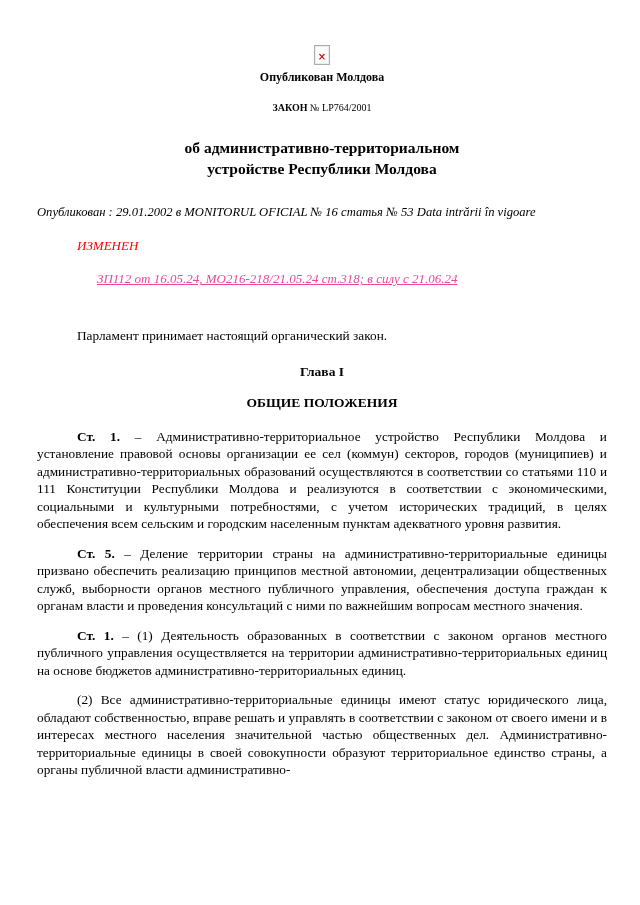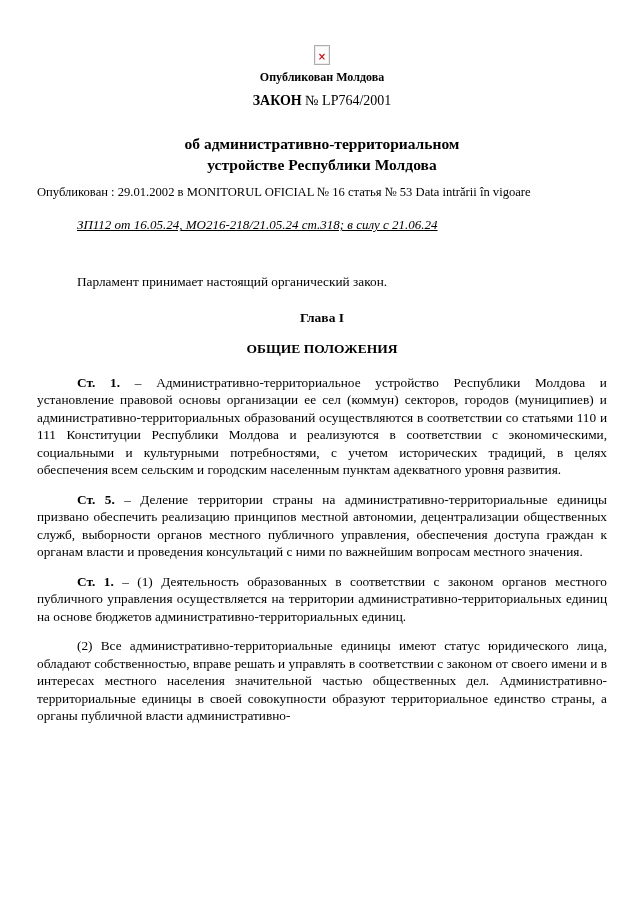--- a/index.html
+++ b/index.html
@@ -40,53 +40,55 @@
     margin-top: 5px;
     font-weight: bold;
     font-size: 12px;
   }
   .parliament {
     margin-top: 13px;
     font-size: 18px;
     letter-spacing: 1px;
   }
   .law-line {
-    margin-top: 8px;
-    font-size: 14px;
+    margin-top: 17px;
+    font-size: 10px;
   }
   .law-line b { font-weight: bold; }
   .law-date {
     margin-top: 2px;
     font-size: 14px;
   }
   .doc-title {
     margin-top: 24px;
     font-weight: bold;
     font-size: 15.5px;
     line-height: 21px;
   }
   .pub-line {
-    margin-top: 10px;
+    margin-top: 26px;
     font-size: 12.6px;
+    font-style: italic;
   }
   .amended {
     margin: 18px 0 0 40px;
     font-style: italic;
     font-size: 13px;
     color: #ff0000;
   }
   .amend-link-wrap {
     margin: 17px 0 0 40px;
     font-size: 13px;
   }
   .amend-link {
     font-style: italic;
-    color: #000000;
+    color: #ec4899;
     text-decoration: underline;
     cursor: pointer;
+    margin-left: 20px;
   }
   .intro {
     margin-top: 40px;
     font-size: 13.3px;
     line-height: 17.5px;
     text-indent: 40px;
   }
   .chapter {
     margin-top: 19px;
     font-weight: bold;
@@ -124,20 +126,21 @@
     <span>№ LP764/2001</span>
   </div>
 
   <div class="doc-title center">
     <div>об административно-территориальном</div>
     <div>устройстве Республики Молдова</div>
   </div>
 
   <div class="pub-line">Опубликован : 29.01.2002 в MONITORUL OFICIAL № 16 статья № 53 Data intrării în vigoare</div>
 
+  <div class="amended">ИЗМЕНЕН</div>
 
   <div class="amend-link-wrap">
     <a class="amend-link">ЗП112 от 16.05.24, МО216-218/21.05.24 ст.318; в силу с 21.06.24</a>
   </div>
 
   <p class="intro">Парламент принимает настоящий органический закон.</p>
 
   <div class="chapter center">Глава I</div>
 
   <div class="chapter-title center">ОБЩИЕ ПОЛОЖЕНИЯ</div>

